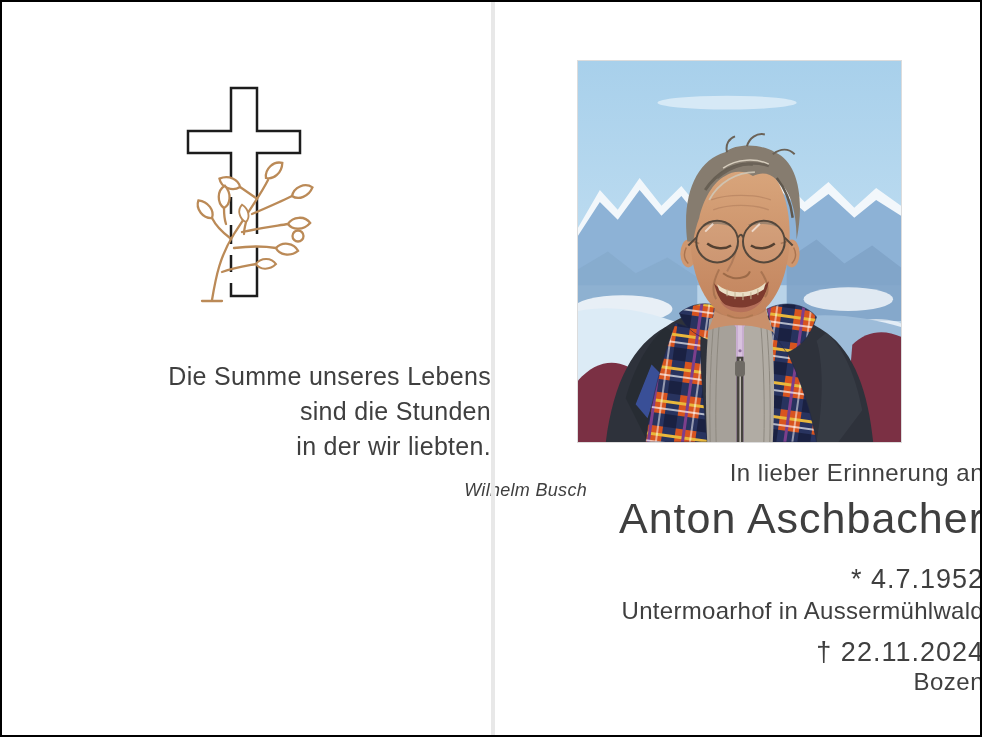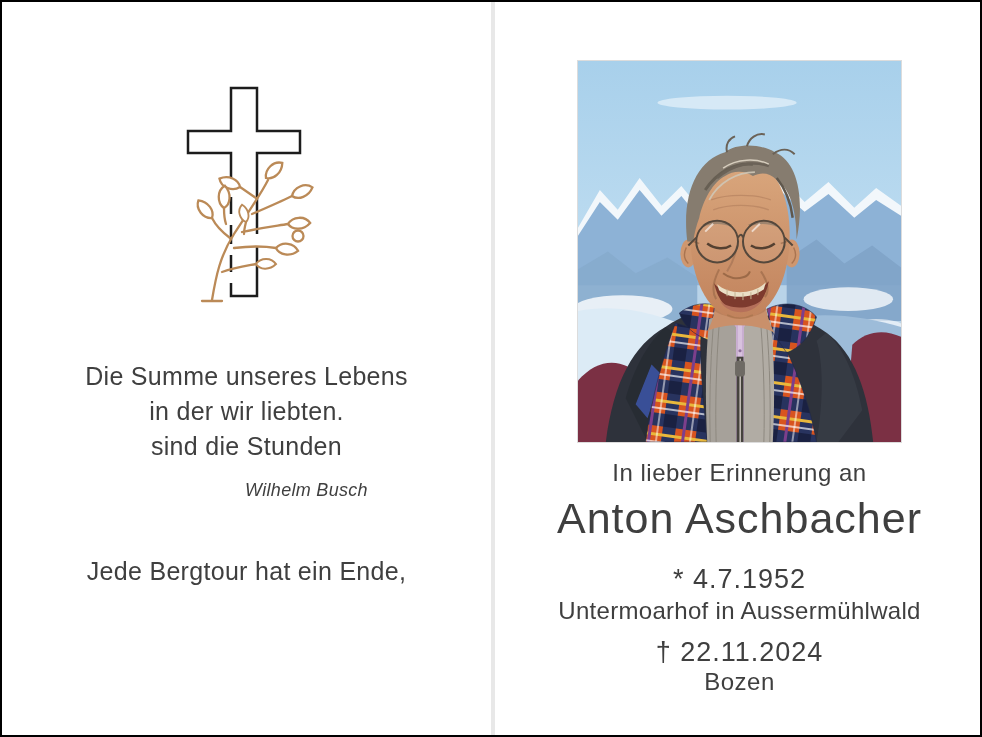--- a/index.html
+++ b/index.html
@@ -10,21 +10,21 @@
     border:2px solid #000;
     background:#fff;
     font-family:"Liberation Sans", sans-serif;
     color:#3f3f3f;
     overflow:hidden;
   }
   .fold{
     position:absolute;left:489px;top:0;width:4px;height:100%;
     background:#e8e8e8;
   }
-  .panel-text{position:absolute;text-align:center;font-weight:300;}
+  .panel-text{position:absolute;text-align:right;font-weight:300;}
   
   .cross-art{position:absolute;left:184px;top:84px;width:130px;height:220px;}
   .quote{left:0;top:357px;width:489px;font-size:25px;line-height:35px;letter-spacing:.3px;}
   .author{left:0;top:478px;width:561px;font-size:18px;font-style:italic;letter-spacing:.3px;margin-left:24px;}
   .verse{left:0;top:551px;width:489px;font-size:25px;line-height:36px;letter-spacing:.3px;}
   
   .photo{
     position:absolute;left:575px;top:58px;width:325px;height:383px;
     border:1px solid #dcdcdc;box-sizing:border-box;overflow:hidden;background:#b9d8ee;
   }
@@ -74,28 +74,27 @@
           <path transform="translate(26,132) rotate(-120)" d="M0,0 C4,-8 16,-10 22,-3 C16,5 5,6 0,0 Z"></path>
           <path transform="translate(38,122) rotate(-80)" d="M0,0 C4,-8 16,-10 22,-3 C16,5 5,6 0,0 Z"></path>
           <path transform="translate(60,136) rotate(-95) scale(0.8)" d="M0,0 C4,-8 16,-10 22,-3 C16,5 5,6 0,0 Z"></path>
           <path transform="translate(70,178) rotate(8) scale(0.9)" d="M0,0 C4,-8 16,-10 22,-3 C16,5 5,6 0,0 Z"></path>
         </g>
       </g>
     </svg>
 
     <div class="panel-text quote">
       <div>Die Summe unseres Lebens</div>
+      <div>sind die Stunden</div>
       <div>in der wir liebten.</div>
-      <div>sind die Stunden</div>
     </div>
 
     <div class="panel-text author">Wilhelm Busch</div>
 
     <div class="panel-text verse">
-      <div>Jede Bergtour hat ein Ende,</div>
     </div>
   </div>
 
   <div class="fold"></div>
 
   <div>
 
     <div class="photo">
       <svg viewBox="0 0 325 384" preserveAspectRatio="none" aria-hidden="true">
         <defs>

